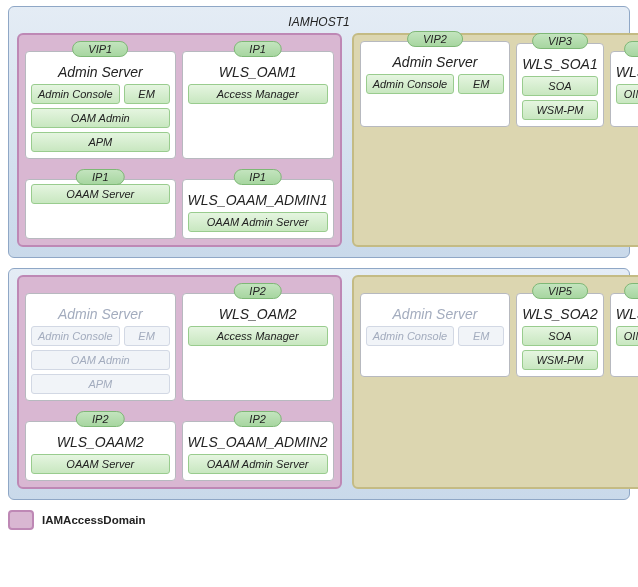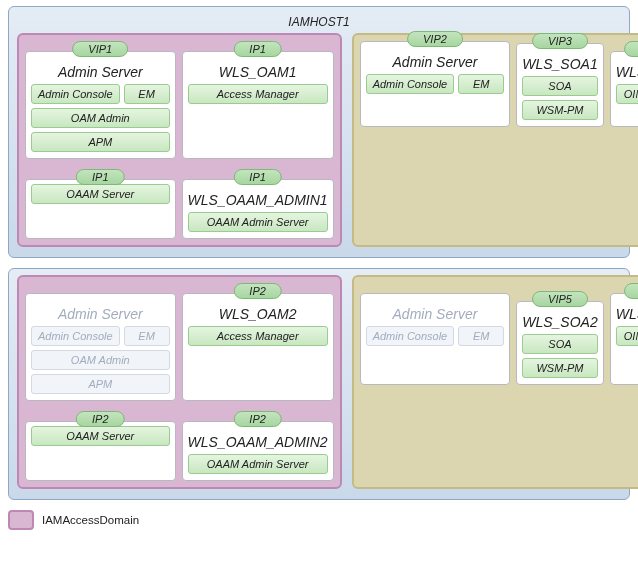--- a/index.html
+++ b/index.html
@@ -87,21 +87,21 @@
   }
   .chip.flex1 { flex: 1 1 auto; }
   .chip.em   { flex: 0 0 32px; }
   .two-col-rows { display:grid; grid-template-columns:1fr 1fr; gap:6px; }
 
   .legend {
     margin: 4px 8px 4px 8px;
     display: flex; flex-direction: column; gap: 6px;
     font-size: 11.5px;
   }
-  .legend-item { display:flex; align-items:center; gap:8px; }
+  .legend-item { display:flex; align-items:center; gap:8px;font-weight:bold; }
   .swatch {
     width:22px; height:16px; border-radius:4px;
   }
   .swatch.access { background:#d9b7d2; border:2px solid #be88b5; }
   .swatch.gov    { background:#dcd6b0; border:2px solid #c4bb84; }
 </style>
 </head>
 <body>
 
 <div class="host-panel">
@@ -207,20 +207,21 @@
         <div class="server-box" style="margin-top:10px">
           <div class="pill">IP2</div>
           <div class="server-title">WLS_OAM2</div>
           <div class="chips">
             <div class="chip">Access Manager</div>
           </div>
         </div>
 
         <div class="server-box" style="margin-top:14px">
           <div class="pill">IP2</div>
+          <div class="server-title">WLS_OAAM2</div>
           <div class="chips">
             <div class="chip">OAAM Server</div>
           </div>
         </div>
 
         <div class="server-box" style="margin-top:14px">
           <div class="pill">IP2</div>
           <div class="server-title">WLS_OAAM_ADMIN2</div>
           <div class="chips">
             <div class="chip">OAAM Admin Server</div>
@@ -235,21 +236,21 @@
 
         <div class="server-box inactive" style="margin-top:10px">
 
           <div class="server-title">Admin Server</div>
           <div class="chips row-chips">
             <div class="chip flex1">Admin Console</div>
             <div class="chip em">EM</div>
           </div>
         </div>
 
-        <div class="server-box" style="margin-top:18px">
+        <div class="server-box" style="margin-top:10px">
           <div class="pill">VIP5</div>
           <div class="server-title">WLS_SOA2</div>
           <div class="chips">
             <div class="chip">SOA</div>
             <div class="chip">WSM-PM</div>
           </div>
         </div>
 
         <div class="server-box" style="margin-top:10px">
           <div class="pill">VIP6</div>

